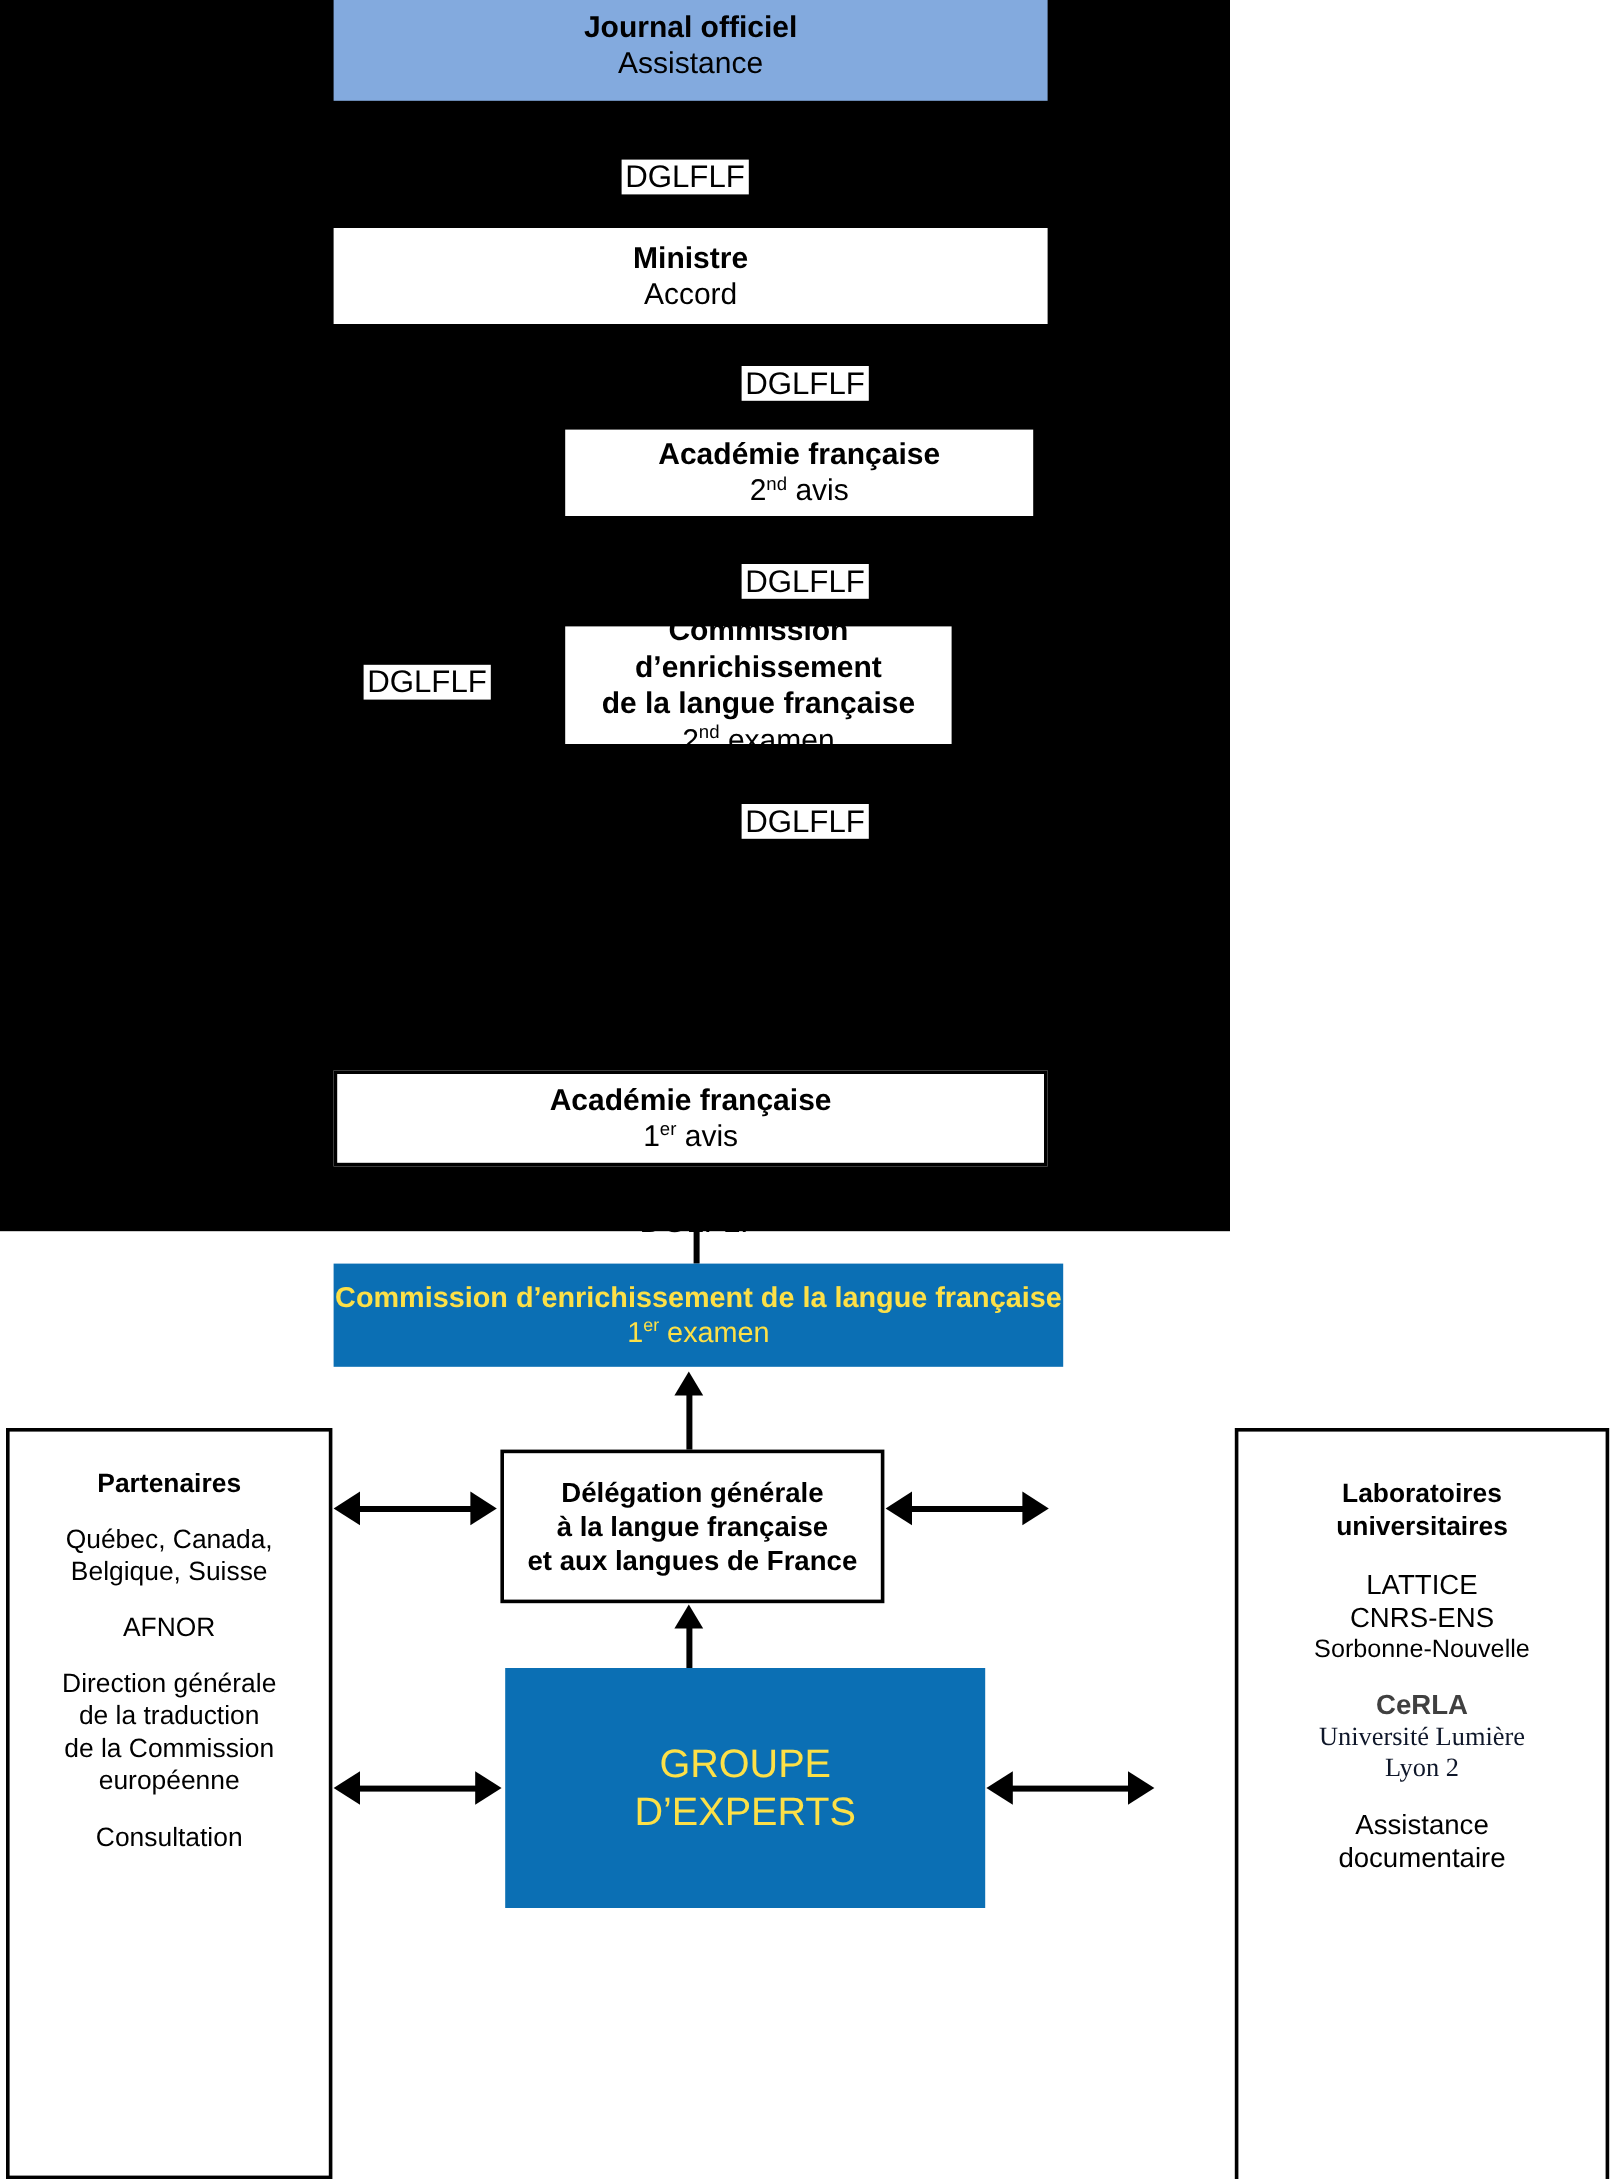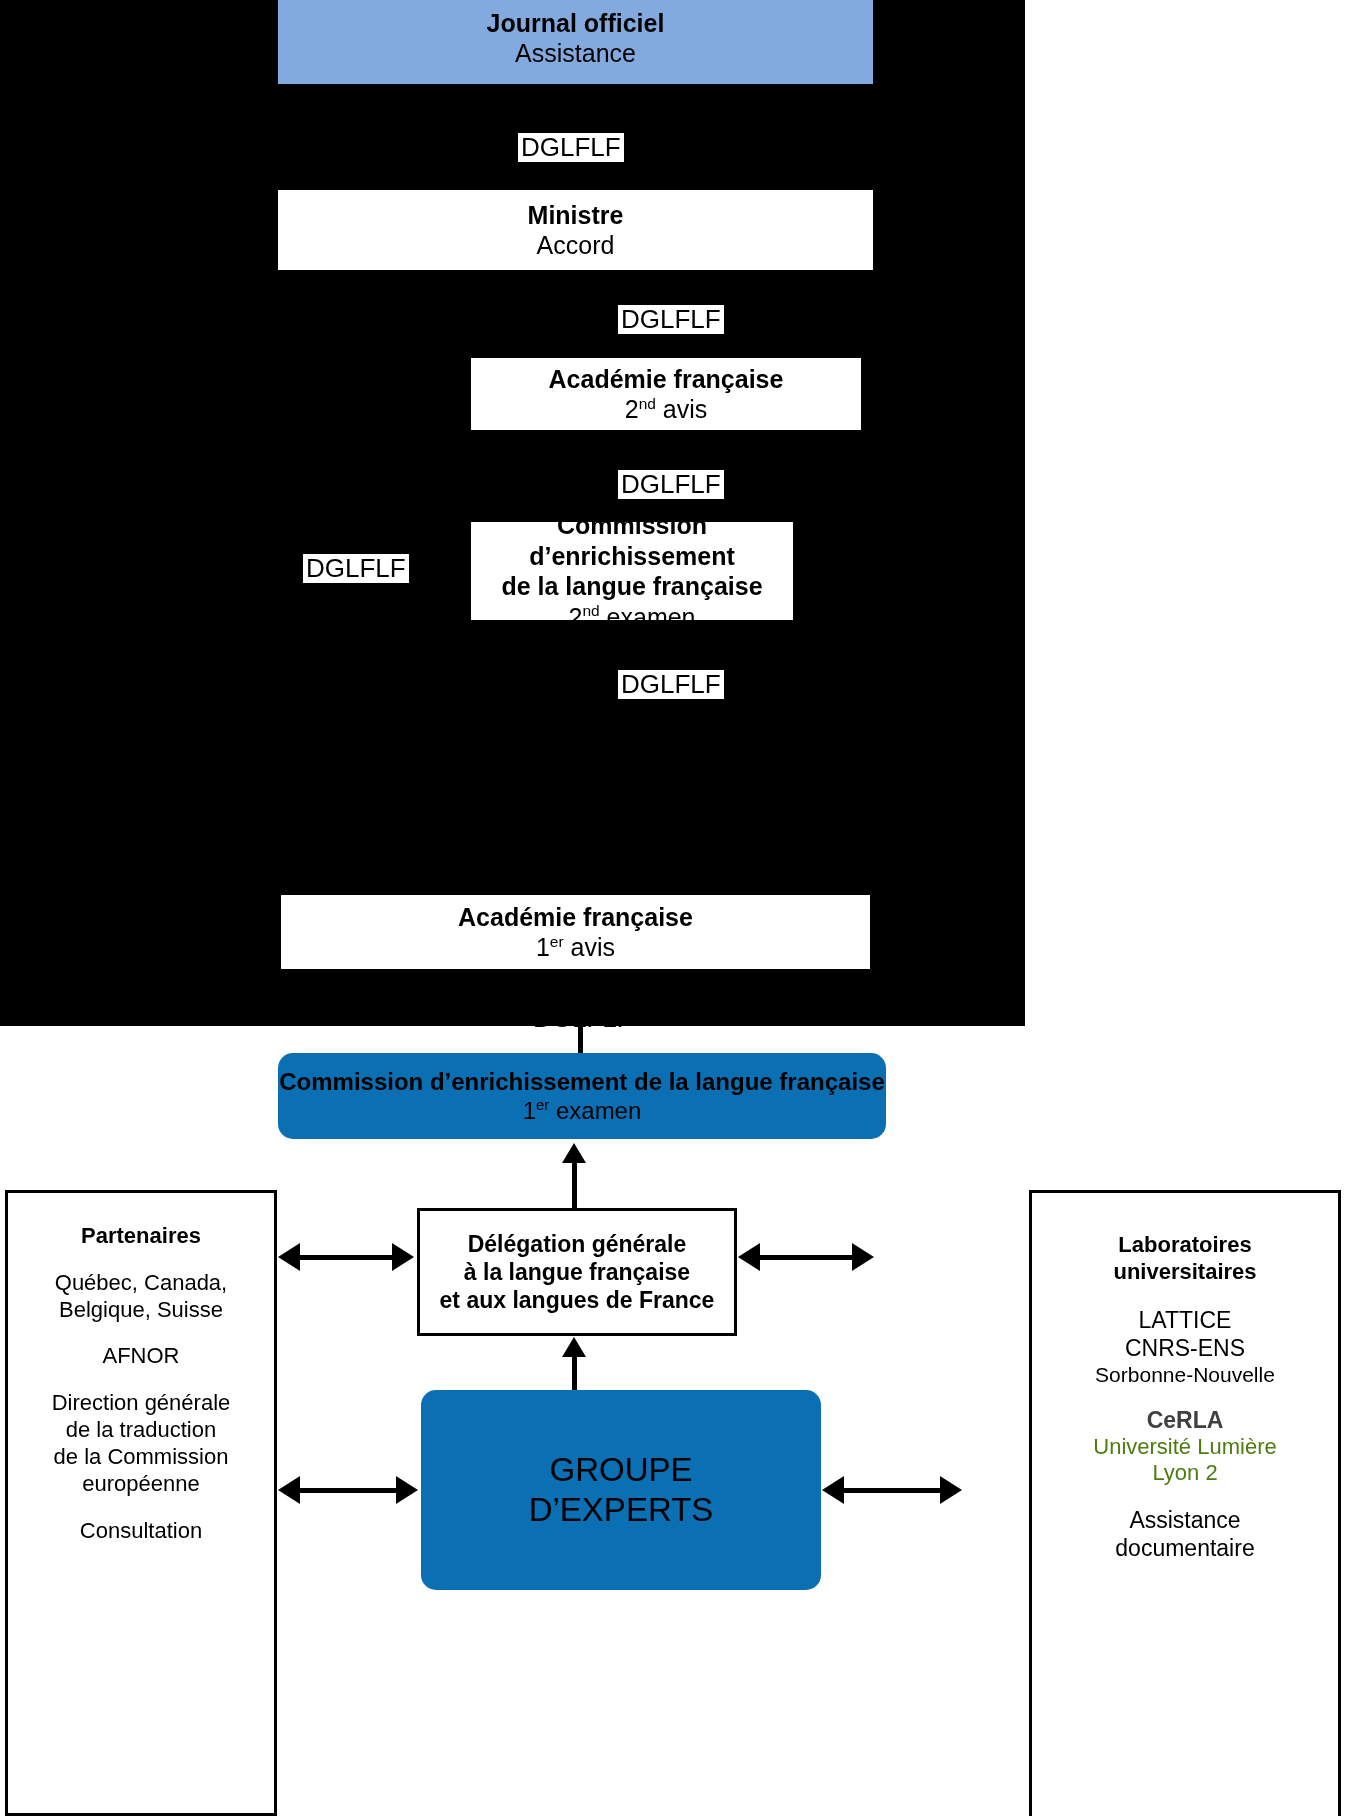--- a/index.html
+++ b/index.html
@@ -6,21 +6,21 @@
   body{font-family:"Liberation Sans", sans-serif;}
   #stage{position:relative;width:1346px;height:1816px;background:#ffffff;overflow:hidden;}
 
   .blackmask{position:absolute;left:0;top:0;width:1025px;height:1026px;background:#000000;}
 
   .box{position:absolute;box-sizing:border-box;display:flex;flex-direction:column;
        align-items:center;justify-content:center;text-align:center;}
   .wbox{background:#ffffff;color:#000000;}
   .bordered{border:3px solid #000000;}
   .lightblue{background:#83AADE;color:#000000;}
-  .blue{background:#0B6FB4;color:#000000;border-radius:15px;}
+  .blue{background:#0B6FB4;color:#fde047;}
 
   .ttl{font-weight:bold;line-height:1.22;}
   .sub{font-weight:normal;line-height:1.22;}
 
   .tag{position:absolute;background:#ffffff;color:#000000;font-size:26px;
        line-height:1.05;padding:1px 3px;white-space:nowrap;}
   .tagplain{position:absolute;background:transparent;color:#000000;font-size:26px;
        line-height:1.05;white-space:nowrap;}
 
   .vline{position:absolute;background:#000000;width:5px;}
@@ -28,21 +28,21 @@
 
   .arrowup{position:absolute;width:0;height:0;border-left:12px solid transparent;
            border-right:12px solid transparent;border-bottom:20px solid #000000;}
   .arrowleft{position:absolute;width:0;height:0;border-top:14px solid transparent;
            border-bottom:14px solid transparent;border-right:22px solid #000000;}
   .arrowright{position:absolute;width:0;height:0;border-top:14px solid transparent;
            border-bottom:14px solid transparent;border-left:22px solid #000000;}
 
   .sup{font-size:0.62em;vertical-align:super;margin-top:26px;}
   .redname{color:#404040;font-weight:bold;}
-  .redtxt{color:#4d7c0f;}
+  .redtxt{color:#0f172a;font-family:Liberation Serif, serif;}
   .pgap{margin-top:20px;}
 </style>
 </head>
 <body>
 
 <div id="stage">
 
   <div class="blackmask"></div>
 
   <div class="vline" style="left:573px;top:92px;height:100px;"></div>

